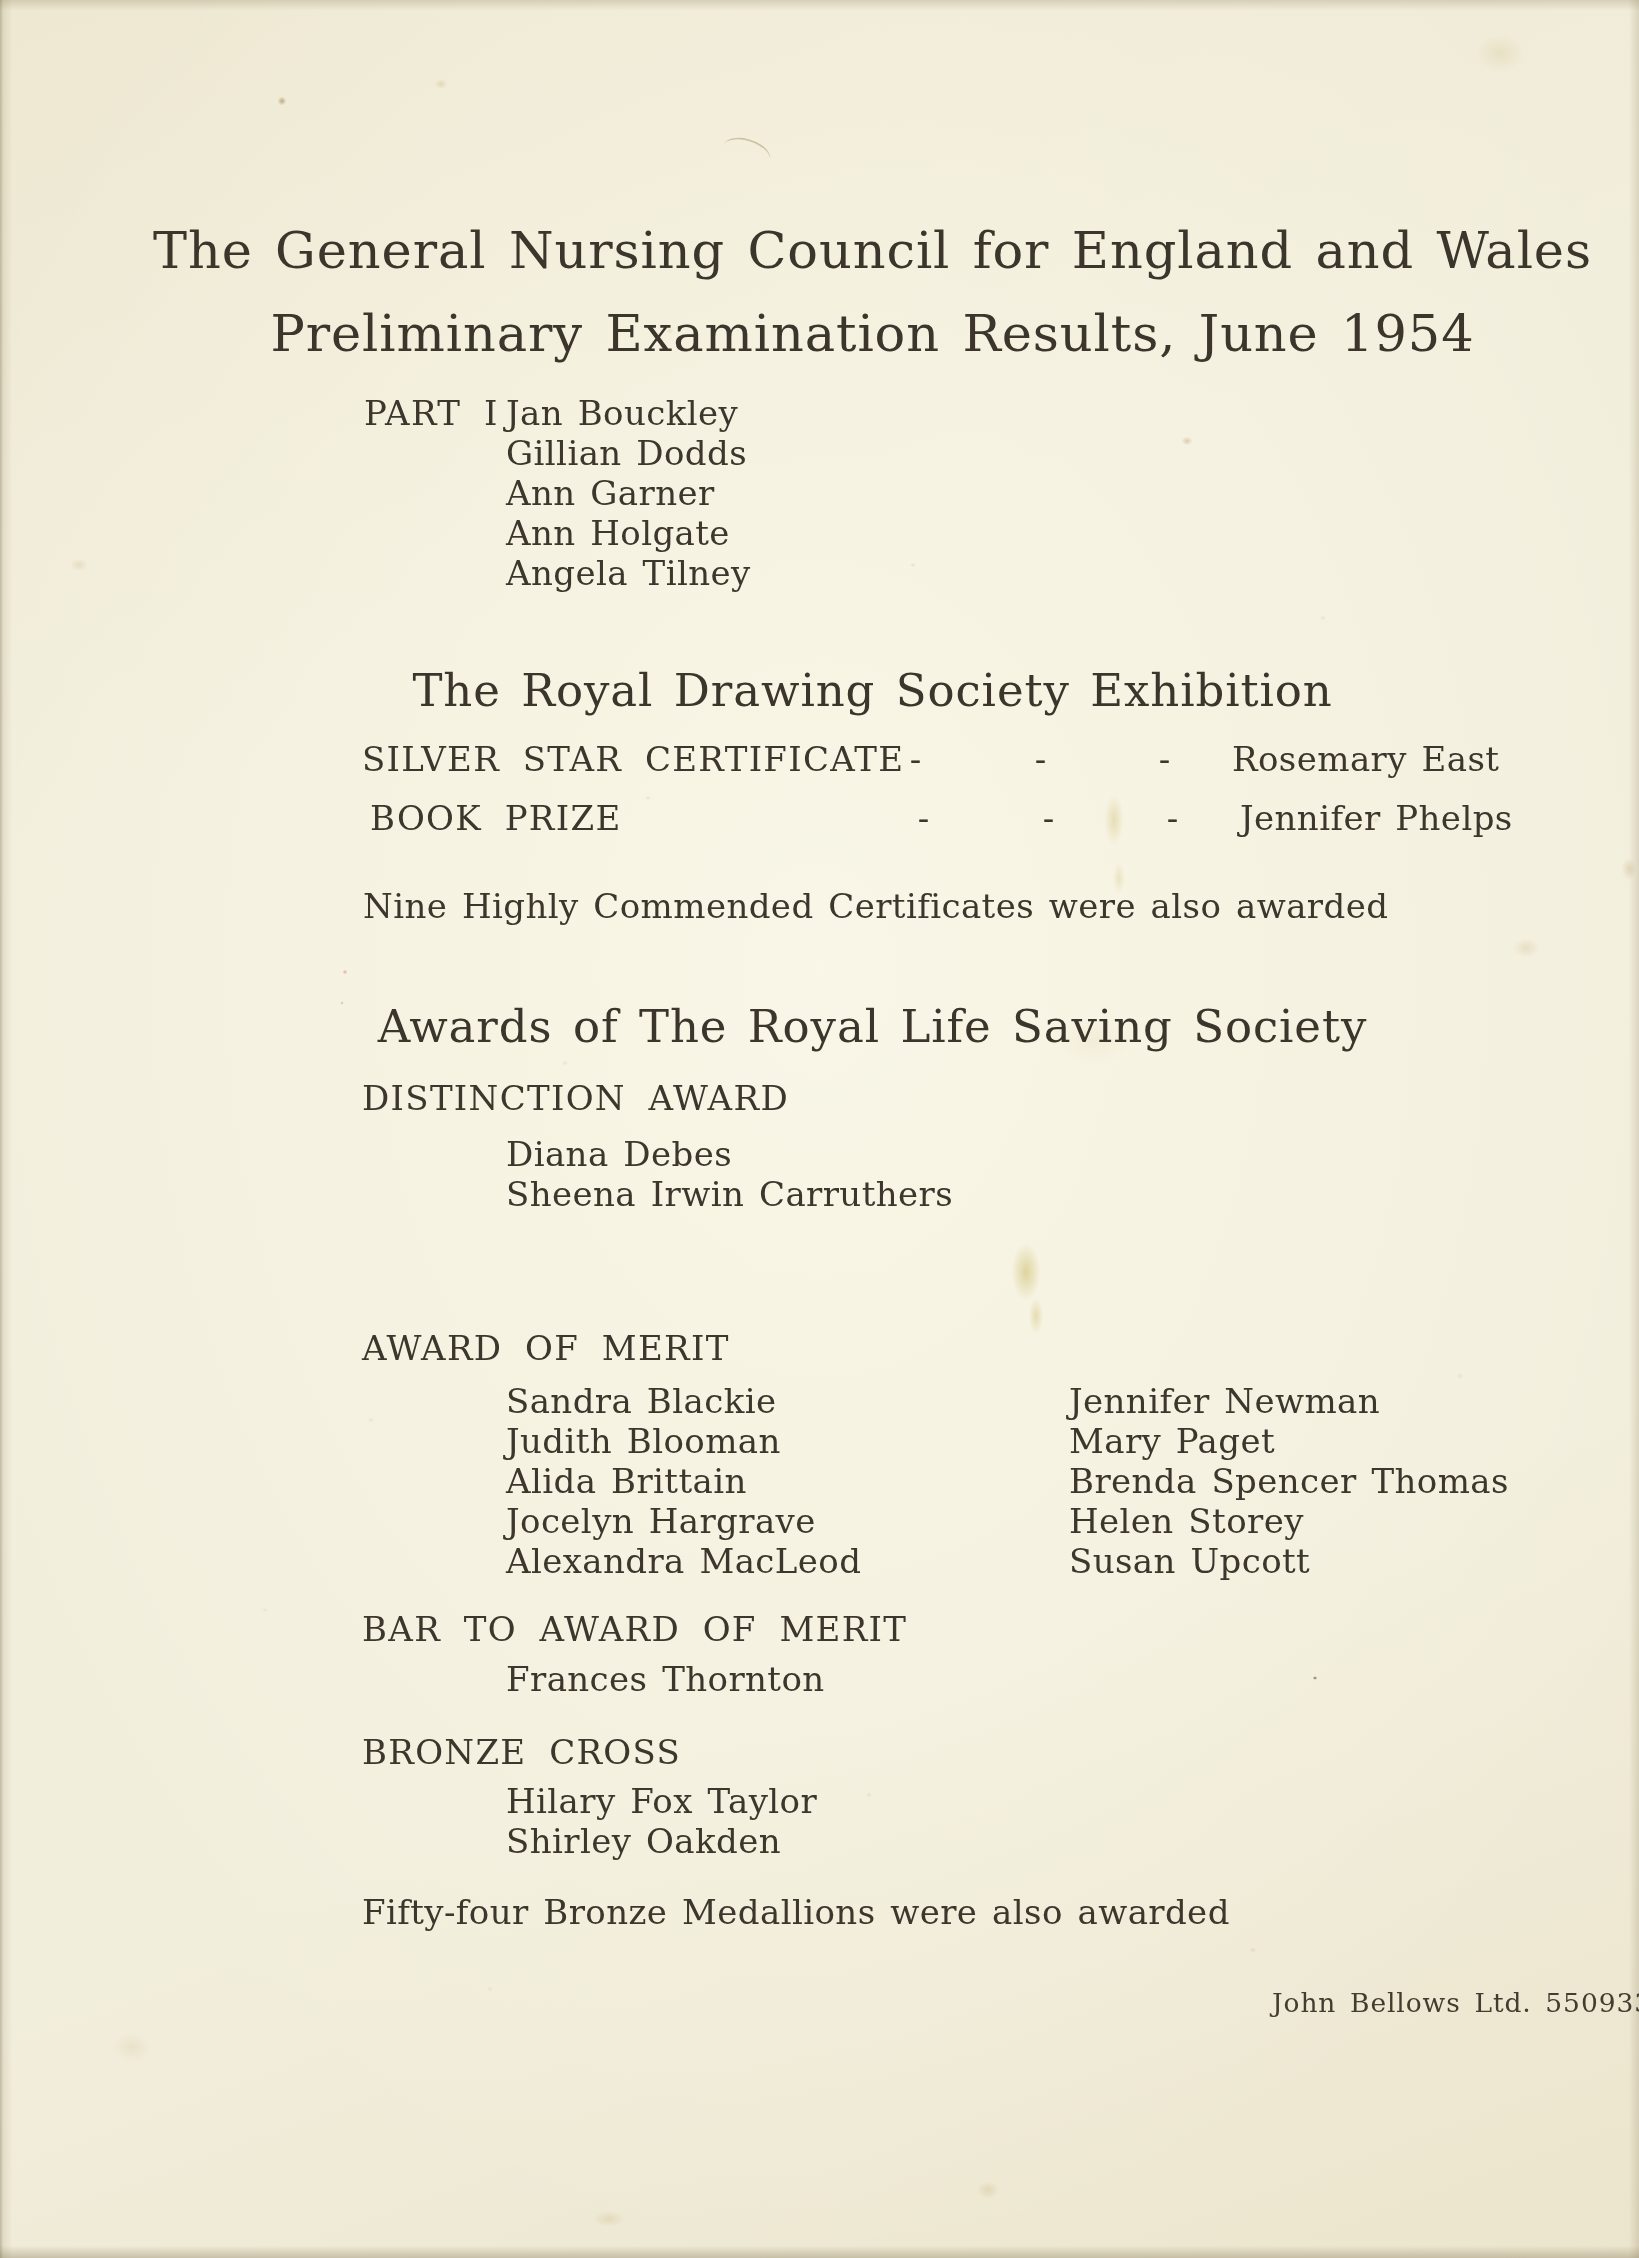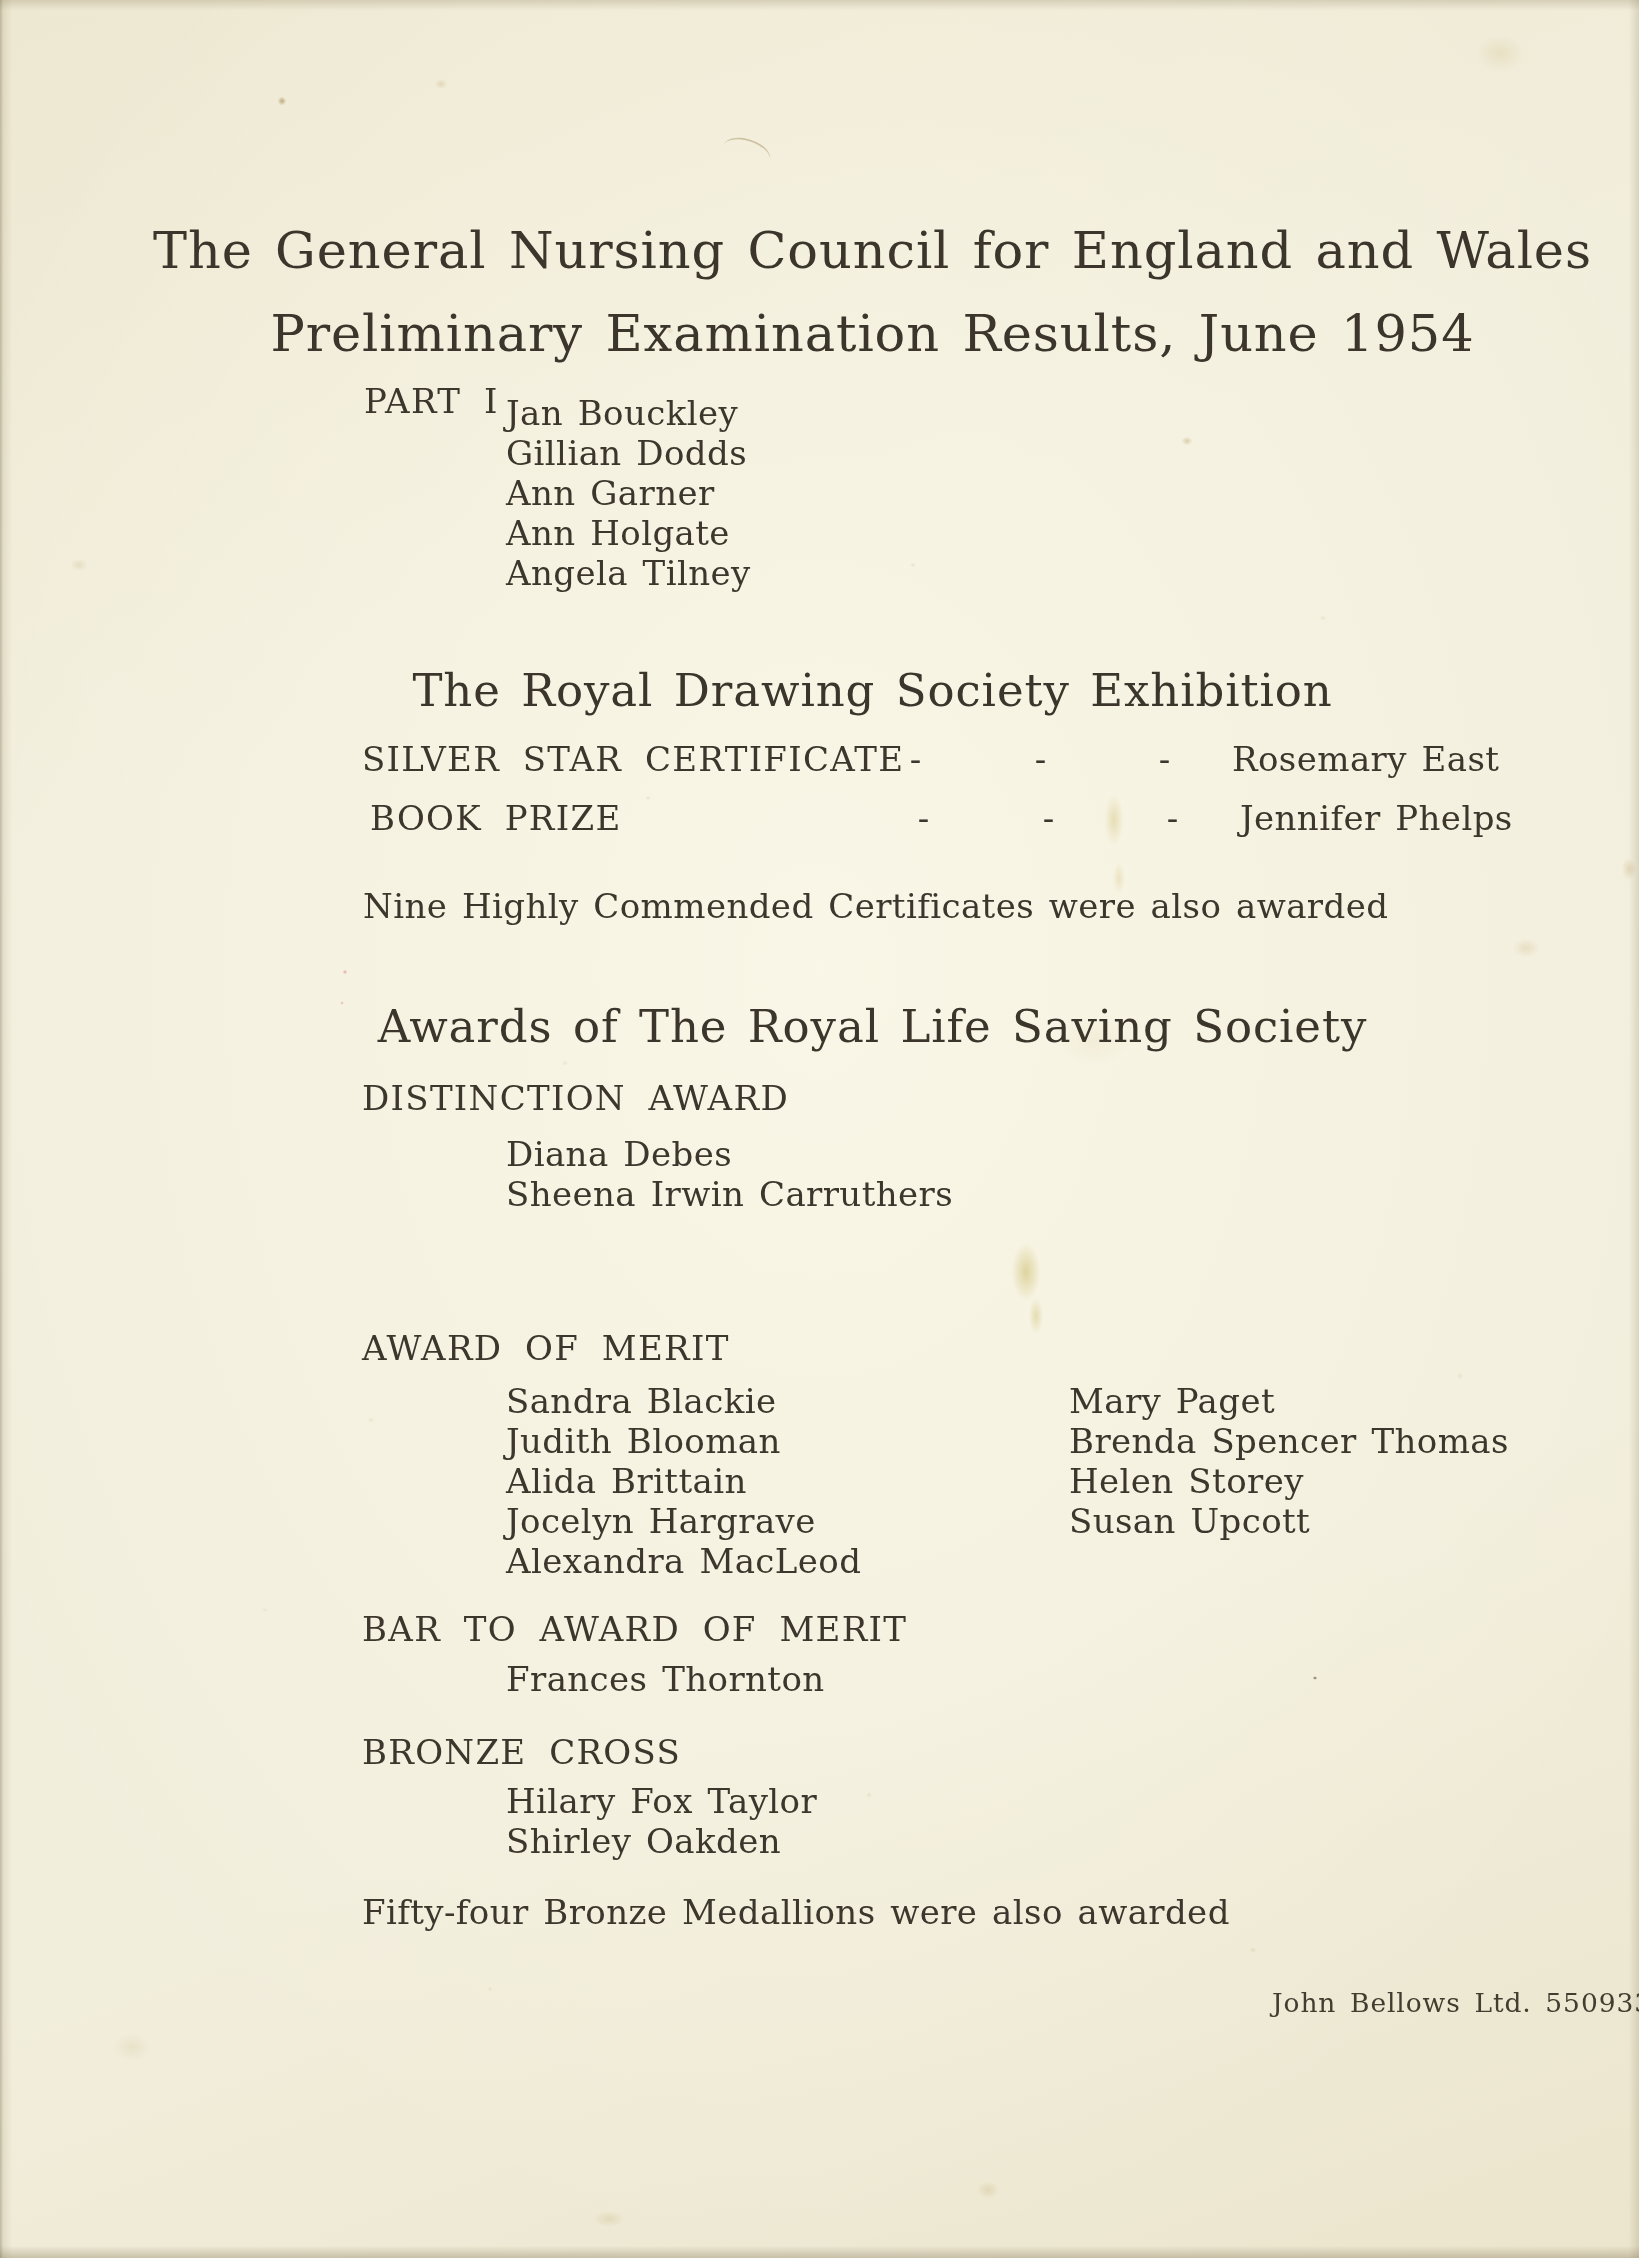--- a/index.html
+++ b/index.html
@@ -77,21 +77,21 @@
 </head>
 <body>
 
 <div class="page">
 
   <div class="fiber"></div>
 
   <div class="centerline main-title abs" style="top:219px;">The General Nursing Council for England and Wales</div>
   <div class="centerline main-title abs" style="top:302px;">Preliminary Examination Results, June 1954</div>
 
-  <div class="abs caps-label" style="left:364px;top:381px;text-align:right;">PART I</div>
+  <div class="abs caps-label" style="left:364px;top:393px;text-align:right;">PART I</div>
   <div class="abs body-text name-list" style="left:506px;top:393px;">
     <div>Jan Bouckley</div>
     <div>Gillian Dodds</div>
     <div>Ann Garner</div>
     <div>Ann Holgate</div>
     <div>Angela Tilney</div>
   </div>
 
   <div class="centerline section-title abs" style="top:663px;">The Royal Drawing Society Exhibition</div>
 
@@ -123,20 +123,21 @@
 
   <div class="abs caps-label" style="left:362px;top:1328px;">AWARD OF MERIT</div>
   <div class="abs body-text name-list" style="left:506px;top:1381px;">
     <div>Sandra Blackie</div>
     <div>Judith Blooman</div>
     <div>Alida Brittain</div>
     <div>Jocelyn Hargrave</div>
     <div>Alexandra MacLeod</div>
   </div>
   <div class="abs body-text name-list" style="left:1069px;top:1381px;">
+    <div>Jennifer Newman</div>
     <div>Mary Paget</div>
     <div>Brenda Spencer Thomas</div>
     <div>Helen Storey</div>
     <div>Susan Upcott</div>
   </div>
 
   <div class="abs caps-label" style="left:362px;top:1609px;">BAR TO AWARD OF MERIT</div>
   <div class="abs body-text name-list" style="left:506px;top:1659px;">
     <div>Frances Thornton</div>
   </div>

